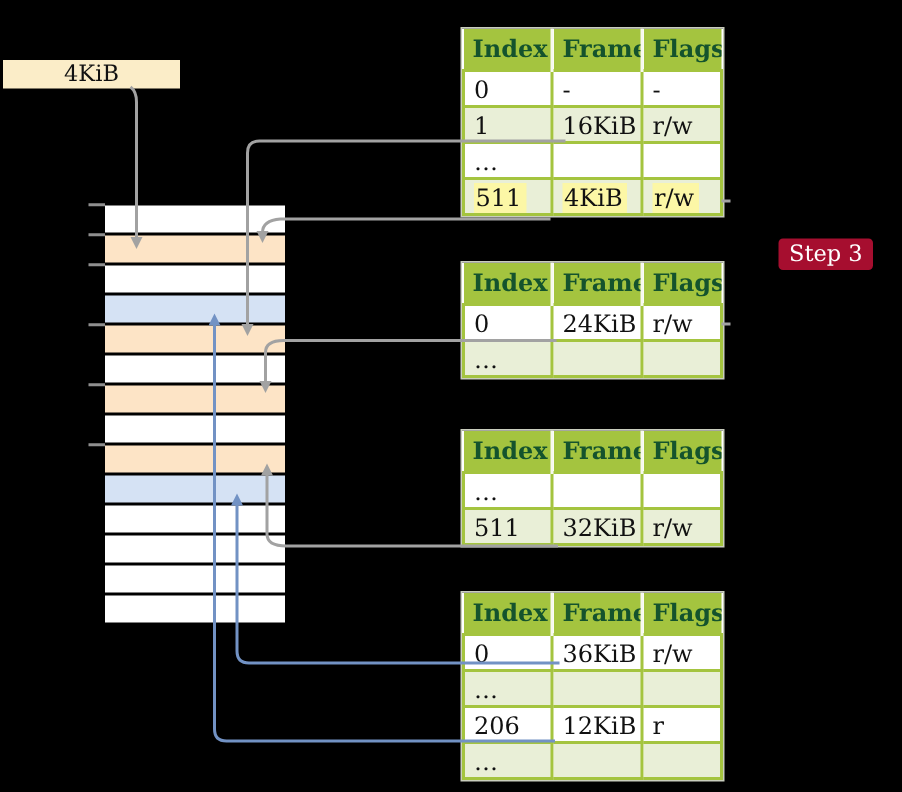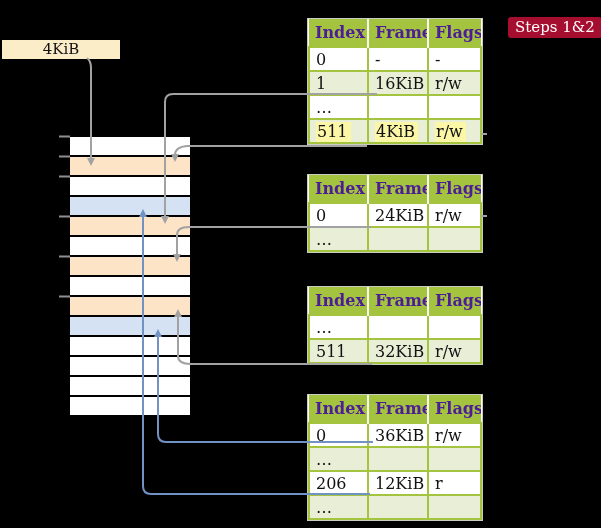--- a/index.html
+++ b/index.html
@@ -26,21 +26,21 @@
   .mrow{height:18px;margin-bottom:2px;}
   .mrow.free{background:#ffffff;}
   .mrow.table{background:var(--page-table-frame-orange,#fde4c6);}
   .mrow.page{background:var(--mapped-page-blue,#d5e2f4);}
   table.pt{
     position:absolute;left:308px;width:172px;table-layout:fixed;
     border-collapse:collapse;background:#fff;
     outline:1px solid #c9cdbd;
   }
   .pt th{
-    background:var(--table-header-green,#a4c43f);color:#4c1d95;
+    background:var(--table-header-green,#a4c43f);color:#14532d;
     font-weight:bold;font-size:16px;text-align:left;
     height:23px;padding:2px 0 2px 6px;
     border-left:2px solid #f7f9f0;overflow:hidden;
   }
   .pt th:first-child{border-left:none;}
   .pt td{
     border:2px solid var(--table-header-green,#a4c43f);
     font-size:16px;color:#111;height:22px;padding:0 0 0 6px;overflow:hidden;
   }
   .pt tbody tr:nth-child(even) td{background:var(--table-row-green,#e9efd7);}
@@ -53,21 +53,21 @@
   .ah.blue{fill:var(--arrow-blue,#7292c4);}
   .tick{stroke:#8f8f8f;stroke-width:2px;}
 </style>
 </head>
 <body>
 
 <div id="stage">
 
   <div class="frame-label">4KiB</div>
 
-  <div class="step step12">Steps 1&amp;2</div>
+  <div class="step step3">Step 3</div>
 
   <div class="memstrip">
       <div class="mrow free"></div>
       <div class="mrow table"></div>
       <div class="mrow free"></div>
       <div class="mrow page"></div>
       <div class="mrow table"></div>
       <div class="mrow free"></div>
       <div class="mrow table"></div>
       <div class="mrow free"></div>

